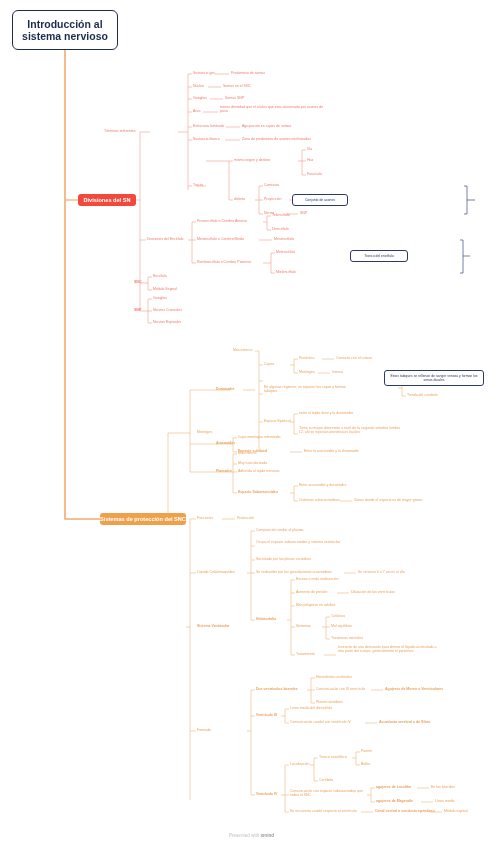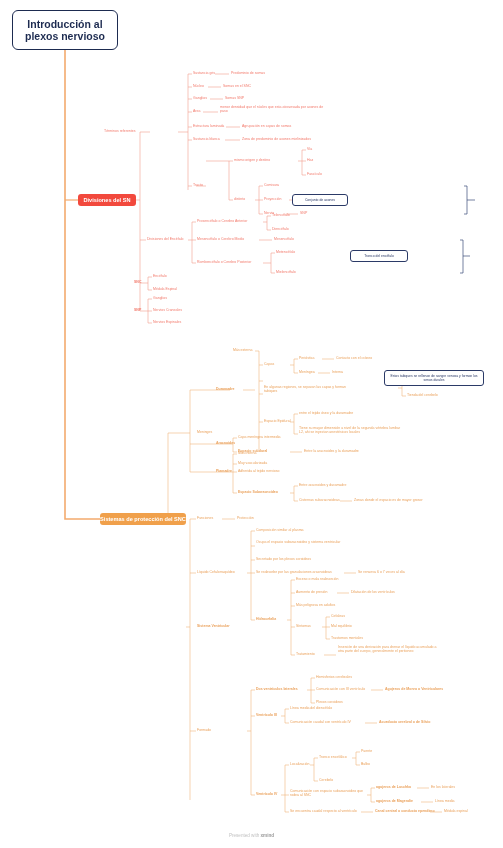--- a/index.html
+++ b/index.html
@@ -309,21 +309,21 @@
 
   <g fill="none" stroke="#f3ab6e" stroke-width="1.6">
     <path d="M65 50 L65 519 L100 519"></path>
   </g>
   <g fill="none" stroke="#f3ab6e" stroke-width="1.2">
     <path d="M65 200 L78 200"></path>
   </g>
 </svg>
 
 <div class="node root">
-  <span>Introducción al plexos nervioso</span>
+  <span>Introducción al sistema nervioso</span>
 </div>
 
 <div class="node mainnode red" style="left:78px; top:194px; width:58px;">
   <span>Divisiones del SN</span>
 </div>
 
 <div class="node mainnode orange" style="left:100px; top:513px; width:86px;">
   <span>Sistemas de protección del SNC</span>
 </div>
 

